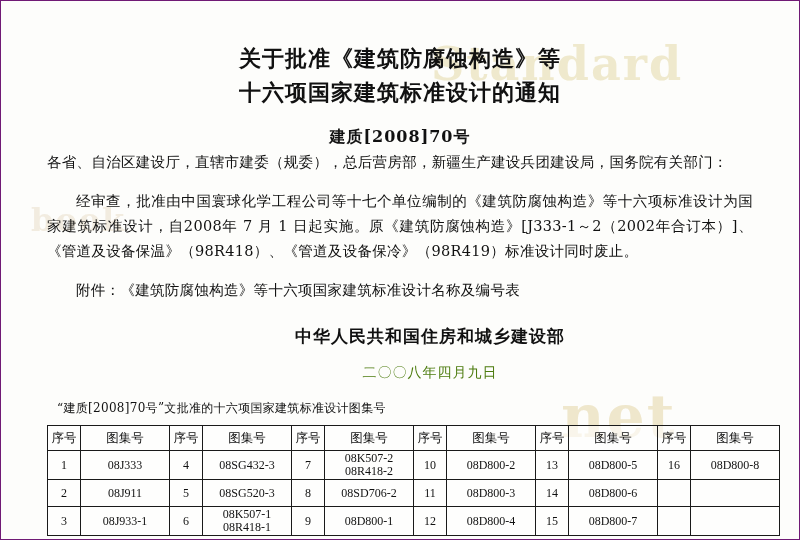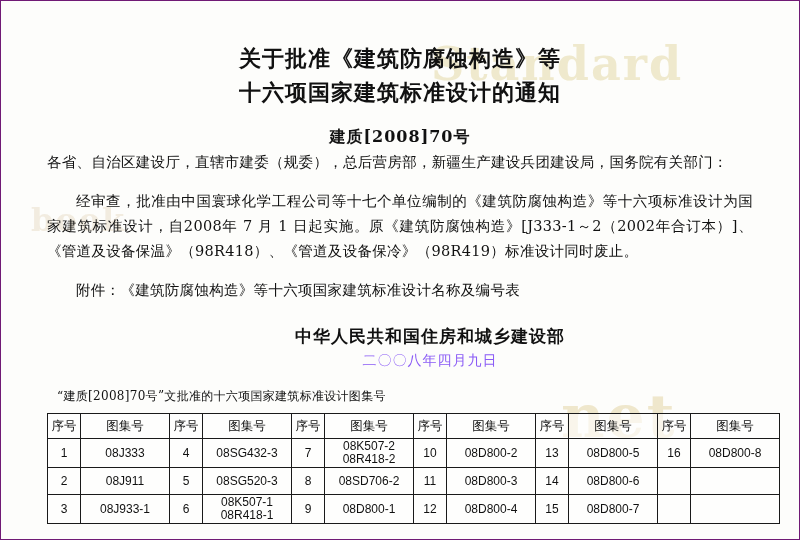--- a/index.html
+++ b/index.html
@@ -80,23 +80,23 @@
     font-size: 17px;
     color: #111;
     text-align: center;
     margin-top: 22px;
     letter-spacing: 1px;
     padding-left: 60px;
   }
   .sign-date {
     font-family: "DejaVu Serif", "Liberation Serif", serif;
     font-size: 14px;
-    color: #8b5cf6;
-    text-align: center;
-    margin-top: 4px;
+    color: #4d7c0f;
+    text-align: center;
+    margin-top: 16px;
     letter-spacing: 1px;
     padding-left: 60px;
   }
 
   .table-caption {
     font-family: "DejaVu Serif", "Liberation Serif", serif;
     font-size: 12px;
     color: #111;
     margin-top: 18px;
     padding-left: 10px;
@@ -105,21 +105,21 @@
 
   table.atlas {
     border-collapse: collapse;
     margin: 8px auto 0 auto;
     width: 690px;
     table-layout: fixed;
     background: rgba(255,255,255,0.6);
   }
   table.atlas td {
     border: 1px solid #1a1a1a;
-    font-family: Liberation Sans, sans-serif;
+    font-family: Liberation Serif, serif;
     font-size: 12px;
     text-align: center;
     color: #111;
     height: 24px;
     padding: 1px 1px;
     line-height: 13px;
     word-break: break-all;
   }
   table.atlas tr.head td {
     font-size: 12.5px;

